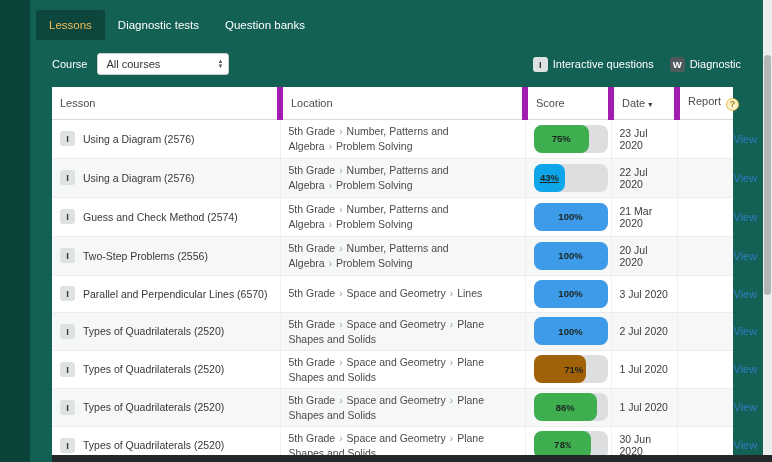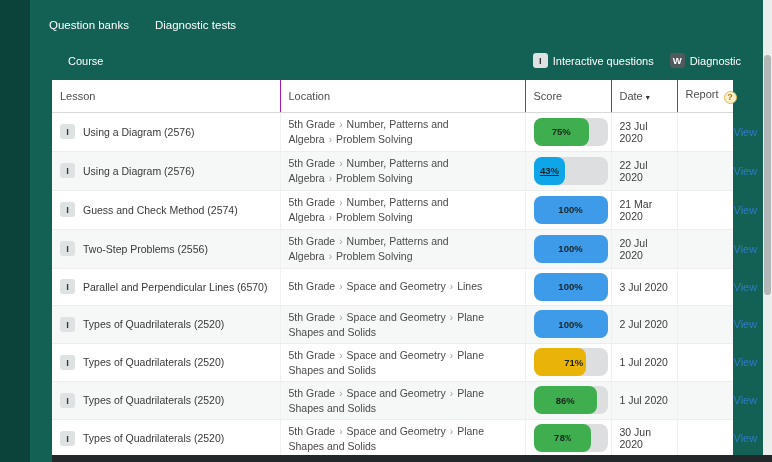--- a/index.html
+++ b/index.html
@@ -9,41 +9,41 @@
   .page { position:relative; width:772px; height:462px; background:#136054; overflow:hidden; }
   .left-strip { position:absolute; left:0; top:0; width:30px; height:100%; background:#0b4239; }
   .content { position:absolute; left:30px; top:0; right:9px; }
 
   
   .tabs { display:flex; margin:10px 0 0 6px; }
   .tab { padding:9px 13px; font-size:11.5px; color:#ffffff; cursor:pointer; border-radius:2px 2px 0 0; }
   .tab.active { background:rgba(0,0,0,0.27); color:#f2bd5a; }
 
   
-  .filter-row { display:flex; align-items:center; margin:13px 22px 12px 38px; }
+  .filter-row { display:flex; align-items:center; margin:13px 22px 12px 22px; }
   .course-label { color:#ffffff; font-size:11px; margin-right:10px; }
   .select { width:132px; height:22px; background:#ffffff; border:1px solid #c9cdcd; border-radius:3px;
             display:flex; align-items:center; justify-content:space-between; padding:0 5px 0 8px;
             font-size:11px; color:#333; cursor:pointer; }
   .stepper { display:flex; flex-direction:column; align-items:center; color:#555; }
   .stepper span { font-size:6px; line-height:5px; }
 
   .legend { margin-left:auto; display:flex; align-items:center; }
   .legend-item { display:flex; align-items:center; gap:5px; margin-left:16px; color:#ffffff; font-size:11px; }
 
   .badge { width:15px; height:15px; border-radius:3px; display:inline-flex; align-items:center;
            justify-content:center; font-size:9.5px; font-weight:bold; flex:0 0 auto; }
   .badge-i { background:#dfe2e2; color:#37393a; }
   .badge-w { background:#50595c; color:#ffffff; }
 
   
   .table-wrap { margin-left:22px; width:681px; background:#ffffff; border-radius:3px 3px 0 0; }
   table { border-collapse:collapse; width:100%; table-layout:fixed; }
   th { text-align:left; font-size:11px; font-weight:400; color:#4d4d4d; padding:8px;
-       border-bottom:1px solid #d9d9d9; border-right:1px solid #a21caf; background:#ffffff; white-space:nowrap; }
+       border-bottom:1px solid #d9d9d9; border-right:6px solid #a21caf; background:#ffffff; white-space:nowrap; }
   th:last-child { border-right:none;text-align:right; }
   td { font-size:10.5px; color:#3c3c3c; padding:4px 8px; border-bottom:1px solid #ededed;
        border-right:1px solid #f0f0f0; vertical-align:middle; }
   td:last-child { border-right:none; }
   tbody tr:nth-child(even) { background:#f6f8f8; }
 
   .lesson-inner { display:flex; align-items:center; gap:8px; }
   .lesson-name { color:#383838; }
   .location-cell { line-height:14px; color:#4a4a4a; font-size:10.5px; }
   .loc-sep { color:#9aa0a3; margin:0 4px; font-size:10px; }
@@ -66,26 +66,34 @@
 </style>
 </head>
 <body>
 
 <div class="page">
   <div class="left-strip"></div>
 
   <div class="content">
 
     <div class="tabs" id="tabs">
+        <div class="tab active">Lessons</div>
+        <div class="tab">Diagnostic tests</div>
         <div class="tab">Question banks</div>
-        <div class="tab">Diagnostic tests</div>
       </div>
 
     <div class="filter-row">
       <span class="course-label">Course</span>
+      <div class="select">
+        <span>All courses</span>
+        <span class="stepper">
+            <span>▲</span>
+            <span>▼</span>
+          </span>
+      </div>
       <div class="legend" id="legend">
           <div class="legend-item">
             <span class="badge badge-i">I</span>
             <span>Interactive questions</span>
           </div>
           <div class="legend-item">
             <span class="badge badge-w">W</span>
             <span>Diagnostic</span>
           </div>
         </div>
@@ -213,21 +221,21 @@
             <tr>
               <td>
                 <div class="lesson-inner">
                   <span class="badge badge-i">I</span>
                   <span class="lesson-name">Types of Quadrilaterals (2520)</span>
                 </div>
               </td>
               <td class="location-cell"><span>5th Grade</span><span class="loc-sep">›</span><span>Space and Geometry</span><span class="loc-sep">›</span><span>Plane Shapes and Solids</span></td>
               <td>
                 <div class="score-bar">
-                  <div class="score-fill" style="width: 71%; background: #eab308; padding-left: 28px;">71%</div>
+                  <div class="score-fill" style="width: 71%; background: #a16207; padding-left: 28px;">71%</div>
                 </div>
               </td>
               <td>1 Jul 2020</td>
               <td><a class="view-link">View</a></td>
             </tr>
             <tr>
               <td>
                 <div class="lesson-inner">
                   <span class="badge badge-i">I</span>
                   <span class="lesson-name">Types of Quadrilaterals (2520)</span>

